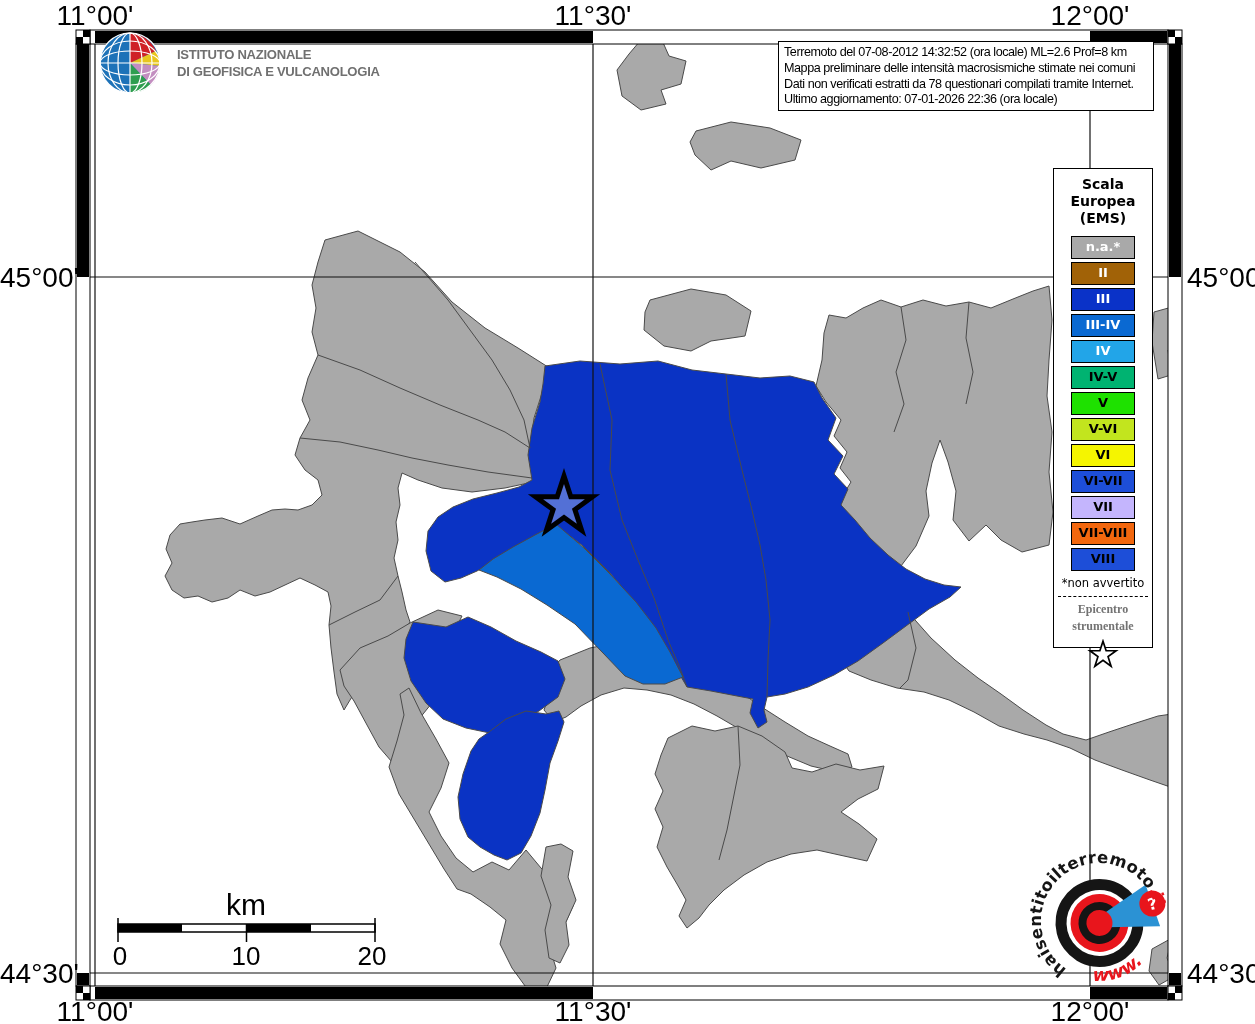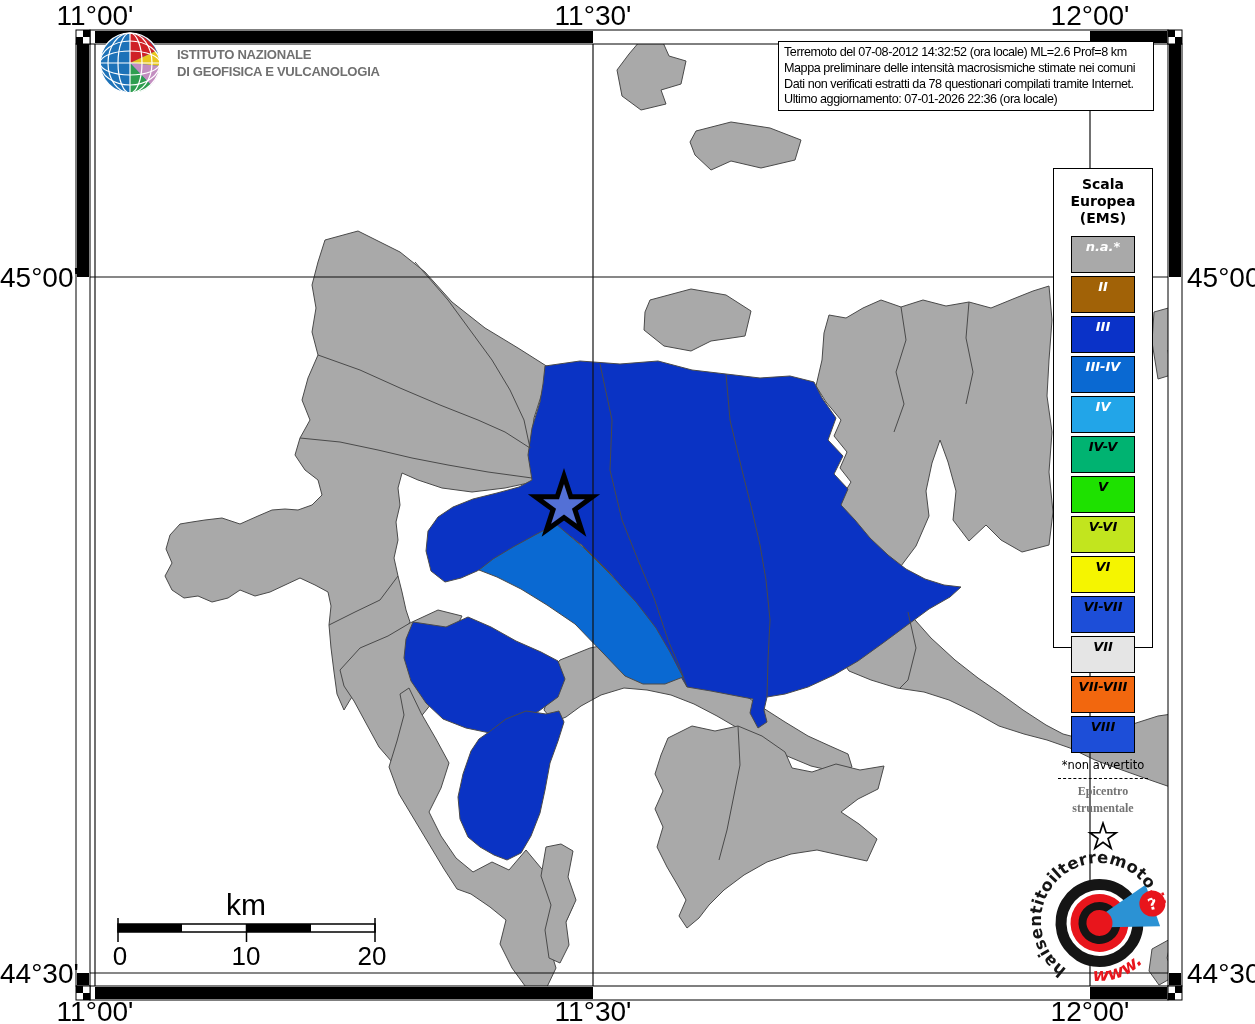--- a/index.html
+++ b/index.html
@@ -24,22 +24,22 @@
             background:#fff;border:1.5px solid #000;box-sizing:border-box;
             padding:3px 5px;font-size:12.6px;line-height:15.8px;letter-spacing:-0.45px;
             white-space:nowrap;overflow:hidden;color:#000;}
 
   .legend{position:absolute;z-index:3;left:1053px;top:168px;width:100px;height:480px;
           background:#fff;border:1.5px solid #000;box-sizing:border-box;
           font-family:"DejaVu Sans",sans-serif;text-align:center;}
   .legend-title{font-weight:bold;font-size:14px;line-height:17px;color:#000;}
   .legend-title div:first-child{margin-top:7px;}
   .chips{margin-top:9px;}
-  .chip{width:64px;height:37px;margin:0 auto 3px auto;border:1px solid #000;
-        box-sizing:border-box;font-weight:bold;font-size:13px;line-height:19px;font-style:italic;}
+  .chip{width:64px;height:23px;margin:0 auto 3px auto;border:1px solid #000;
+        box-sizing:border-box;font-weight:bold;font-size:13px;line-height:19px;}
   .legend-foot{font-size:11.5px;margin-top:5px;color:#000;white-space:nowrap;}
   .legend-div{border-top:1.5px dashed #000;margin:6px 4px 4px 4px;}
   .legend-epi{font-weight:bold;font-size:12px;line-height:17px;color:#737373;font-family:Liberation Serif, serif;}
   .legend-star{margin-top:4px;}
 
   .ingv{position:absolute;z-index:3;left:97px;top:30px;display:flex;align-items:center;}
   .ingv-text{margin-left:14px;color:#707070;font-weight:bold;font-size:13.5px;
              line-height:17.5px;letter-spacing:-0.3px;transform:scale(0.97,1);
              transform-origin:left center;white-space:nowrap;}
 
@@ -199,21 +199,21 @@
       <div class="chip" style="background-color: rgb(169, 169, 169); color: rgb(255, 255, 255);">n.a.*</div>
       <div class="chip" style="background-color: #a16207; color: rgb(255, 255, 255);">II</div>
       <div class="chip" style="background-color: rgb(10, 50, 200); color: rgb(255, 255, 255);">III</div>
       <div class="chip" style="background-color: rgb(10, 105, 210); color: rgb(255, 255, 255);">III-IV</div>
       <div class="chip" style="background-color: rgb(34, 165, 232); color: rgb(255, 255, 255);">IV</div>
       <div class="chip" style="background-color: rgb(0, 179, 113); color: rgb(0, 0, 0);">IV-V</div>
       <div class="chip" style="background-color: rgb(30, 225, 0); color: rgb(0, 0, 0);">V</div>
       <div class="chip" style="background-color: rgb(194, 229, 30); color: rgb(0, 0, 0);">V-VI</div>
       <div class="chip" style="background-color: rgb(245, 245, 0); color: rgb(0, 0, 0);">VI</div>
       <div class="chip" style="background-color: #1d4ed8; color: rgb(0, 0, 0);">VI-VII</div>
-      <div class="chip" style="background-color: #e5e5e5; color: rgb(0, 0, 0);">VII</div>
+      <div class="chip" style="background-color: #c4b5fd; color: rgb(0, 0, 0);">VII</div>
       <div class="chip" style="background-color: rgb(242, 103, 14); color: rgb(0, 0, 0);">VII-VIII</div>
       <div class="chip" style="background-color: #1d4ed8; color: rgb(0, 0, 0);">VIII</div>
     </div>
     <div class="legend-foot">*non avvertito</div>
     <div class="legend-div"></div>
     <div class="legend-epi">
       <div>Epicentro</div>
       <div>strumentale</div>
     </div>
     <svg class="legend-star" width="34" height="32" viewBox="-16 -15 32 30">

